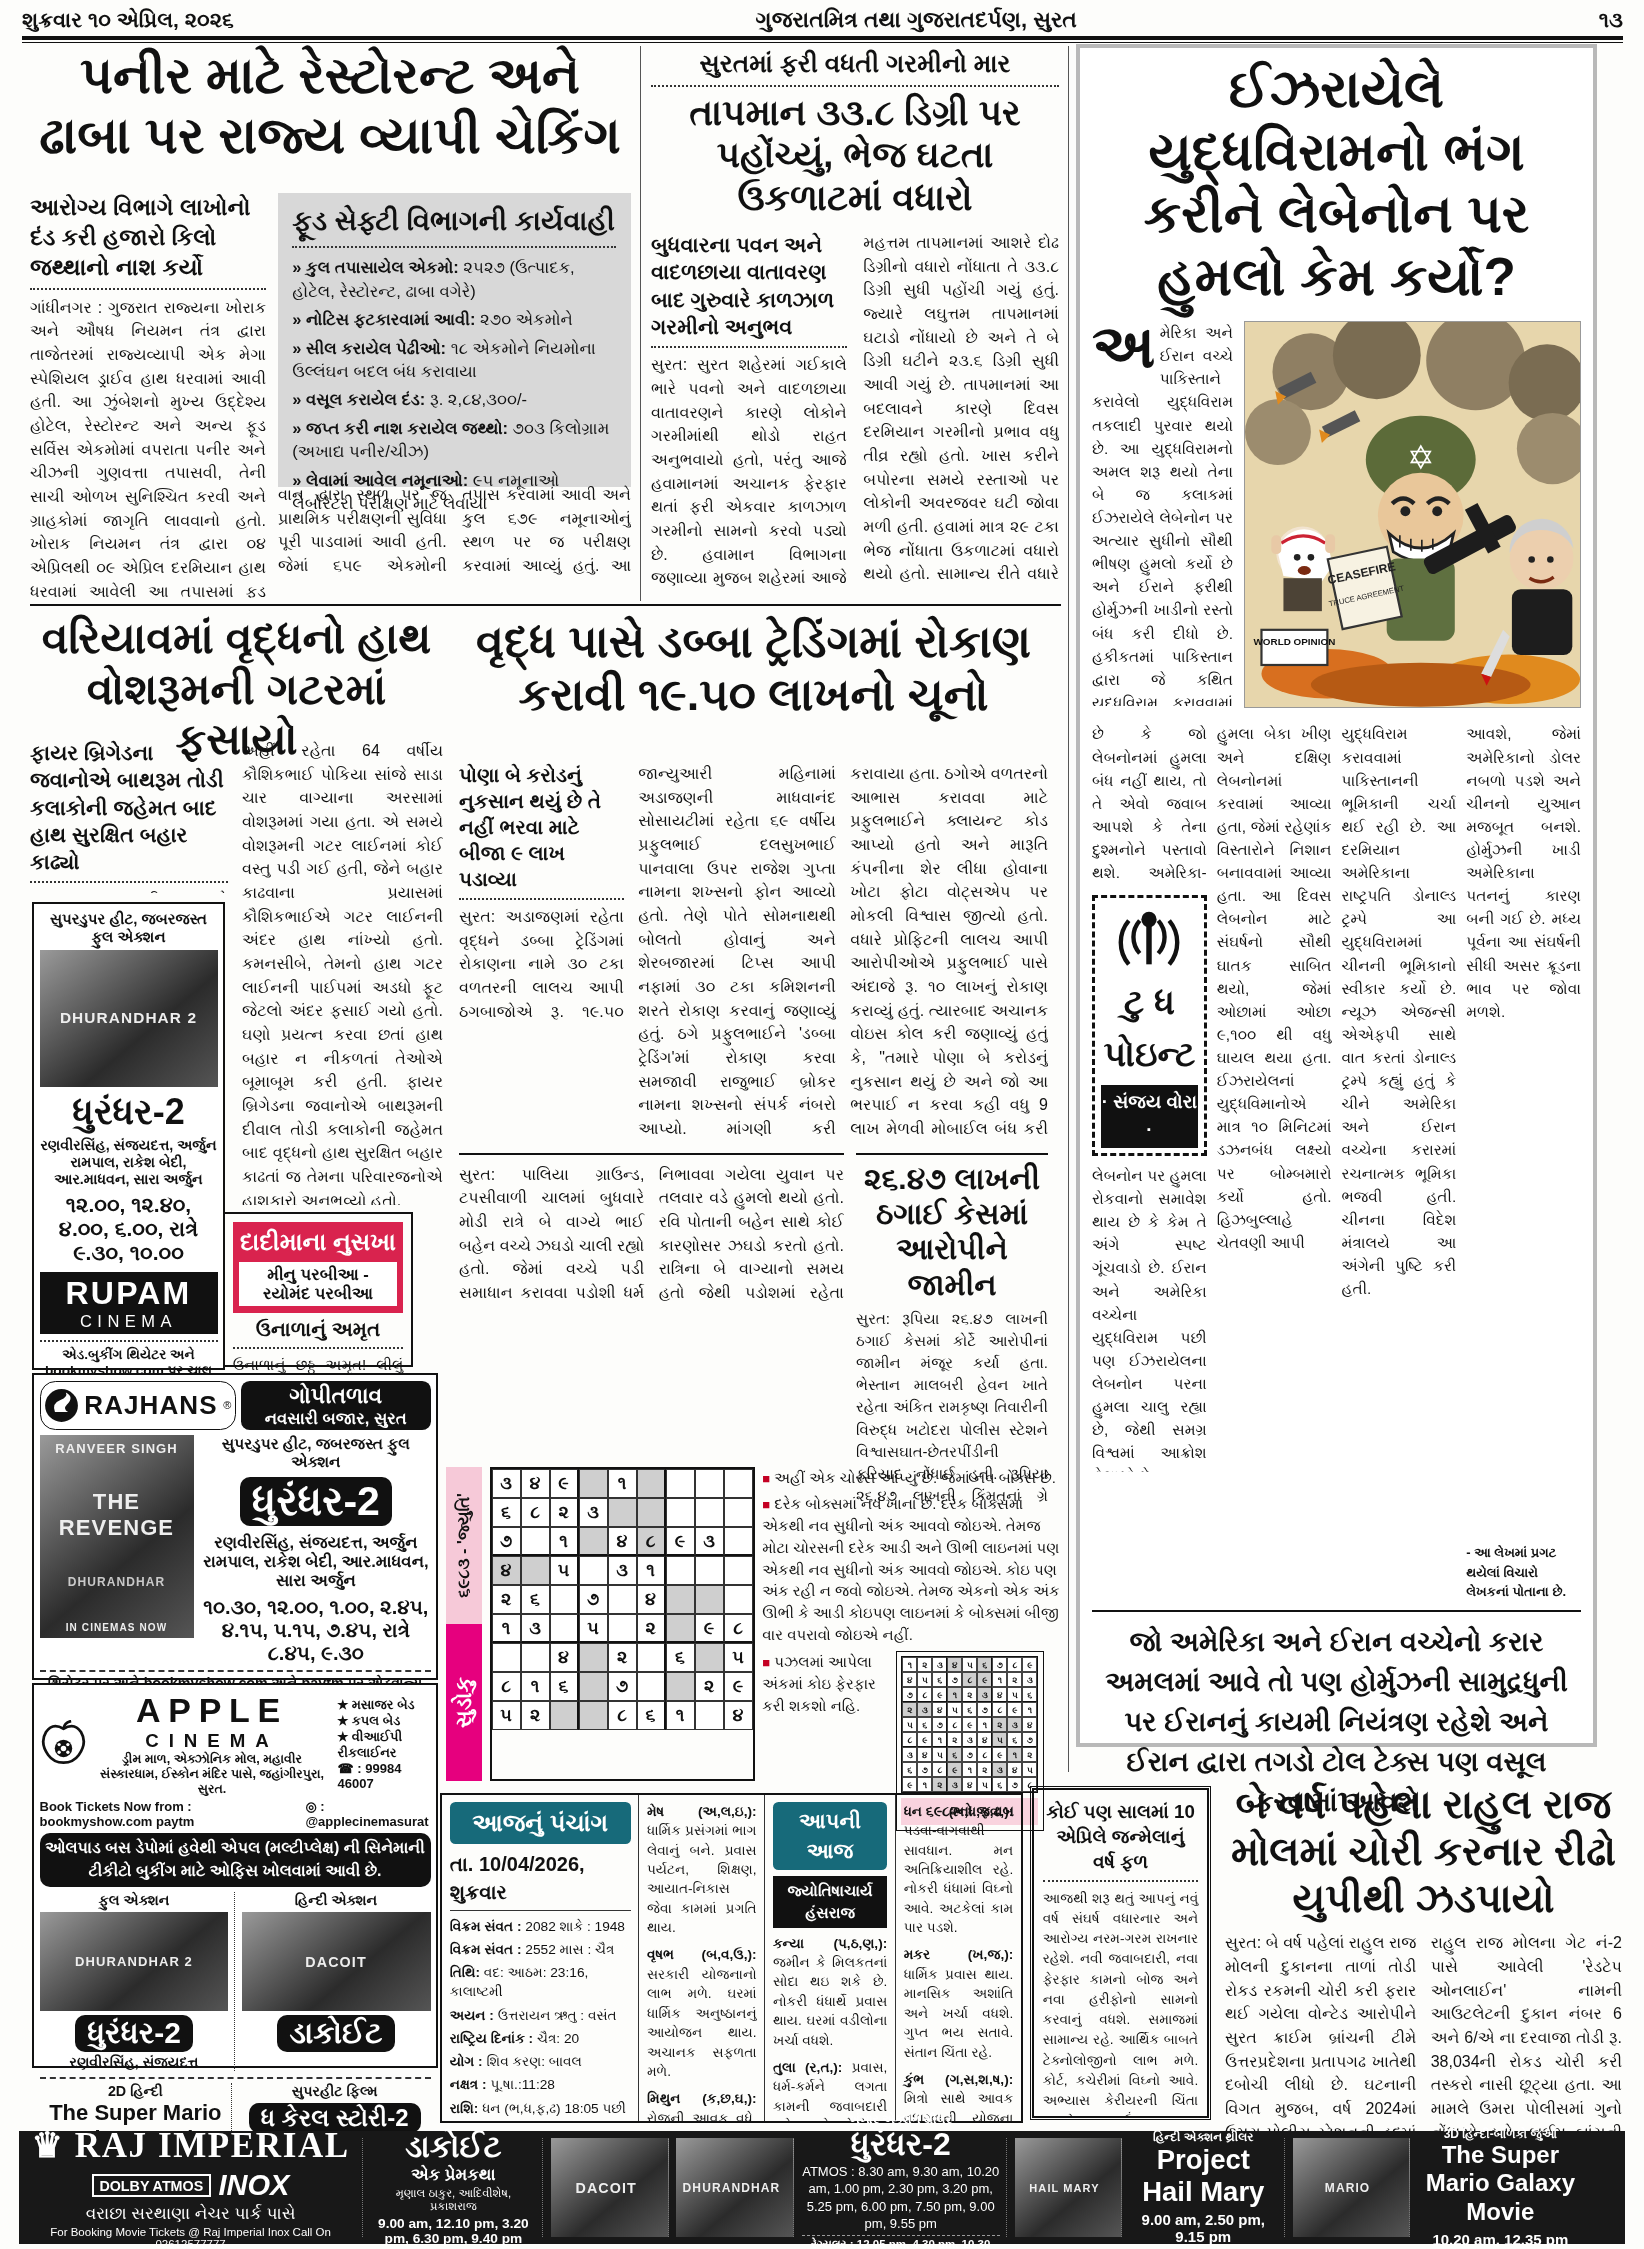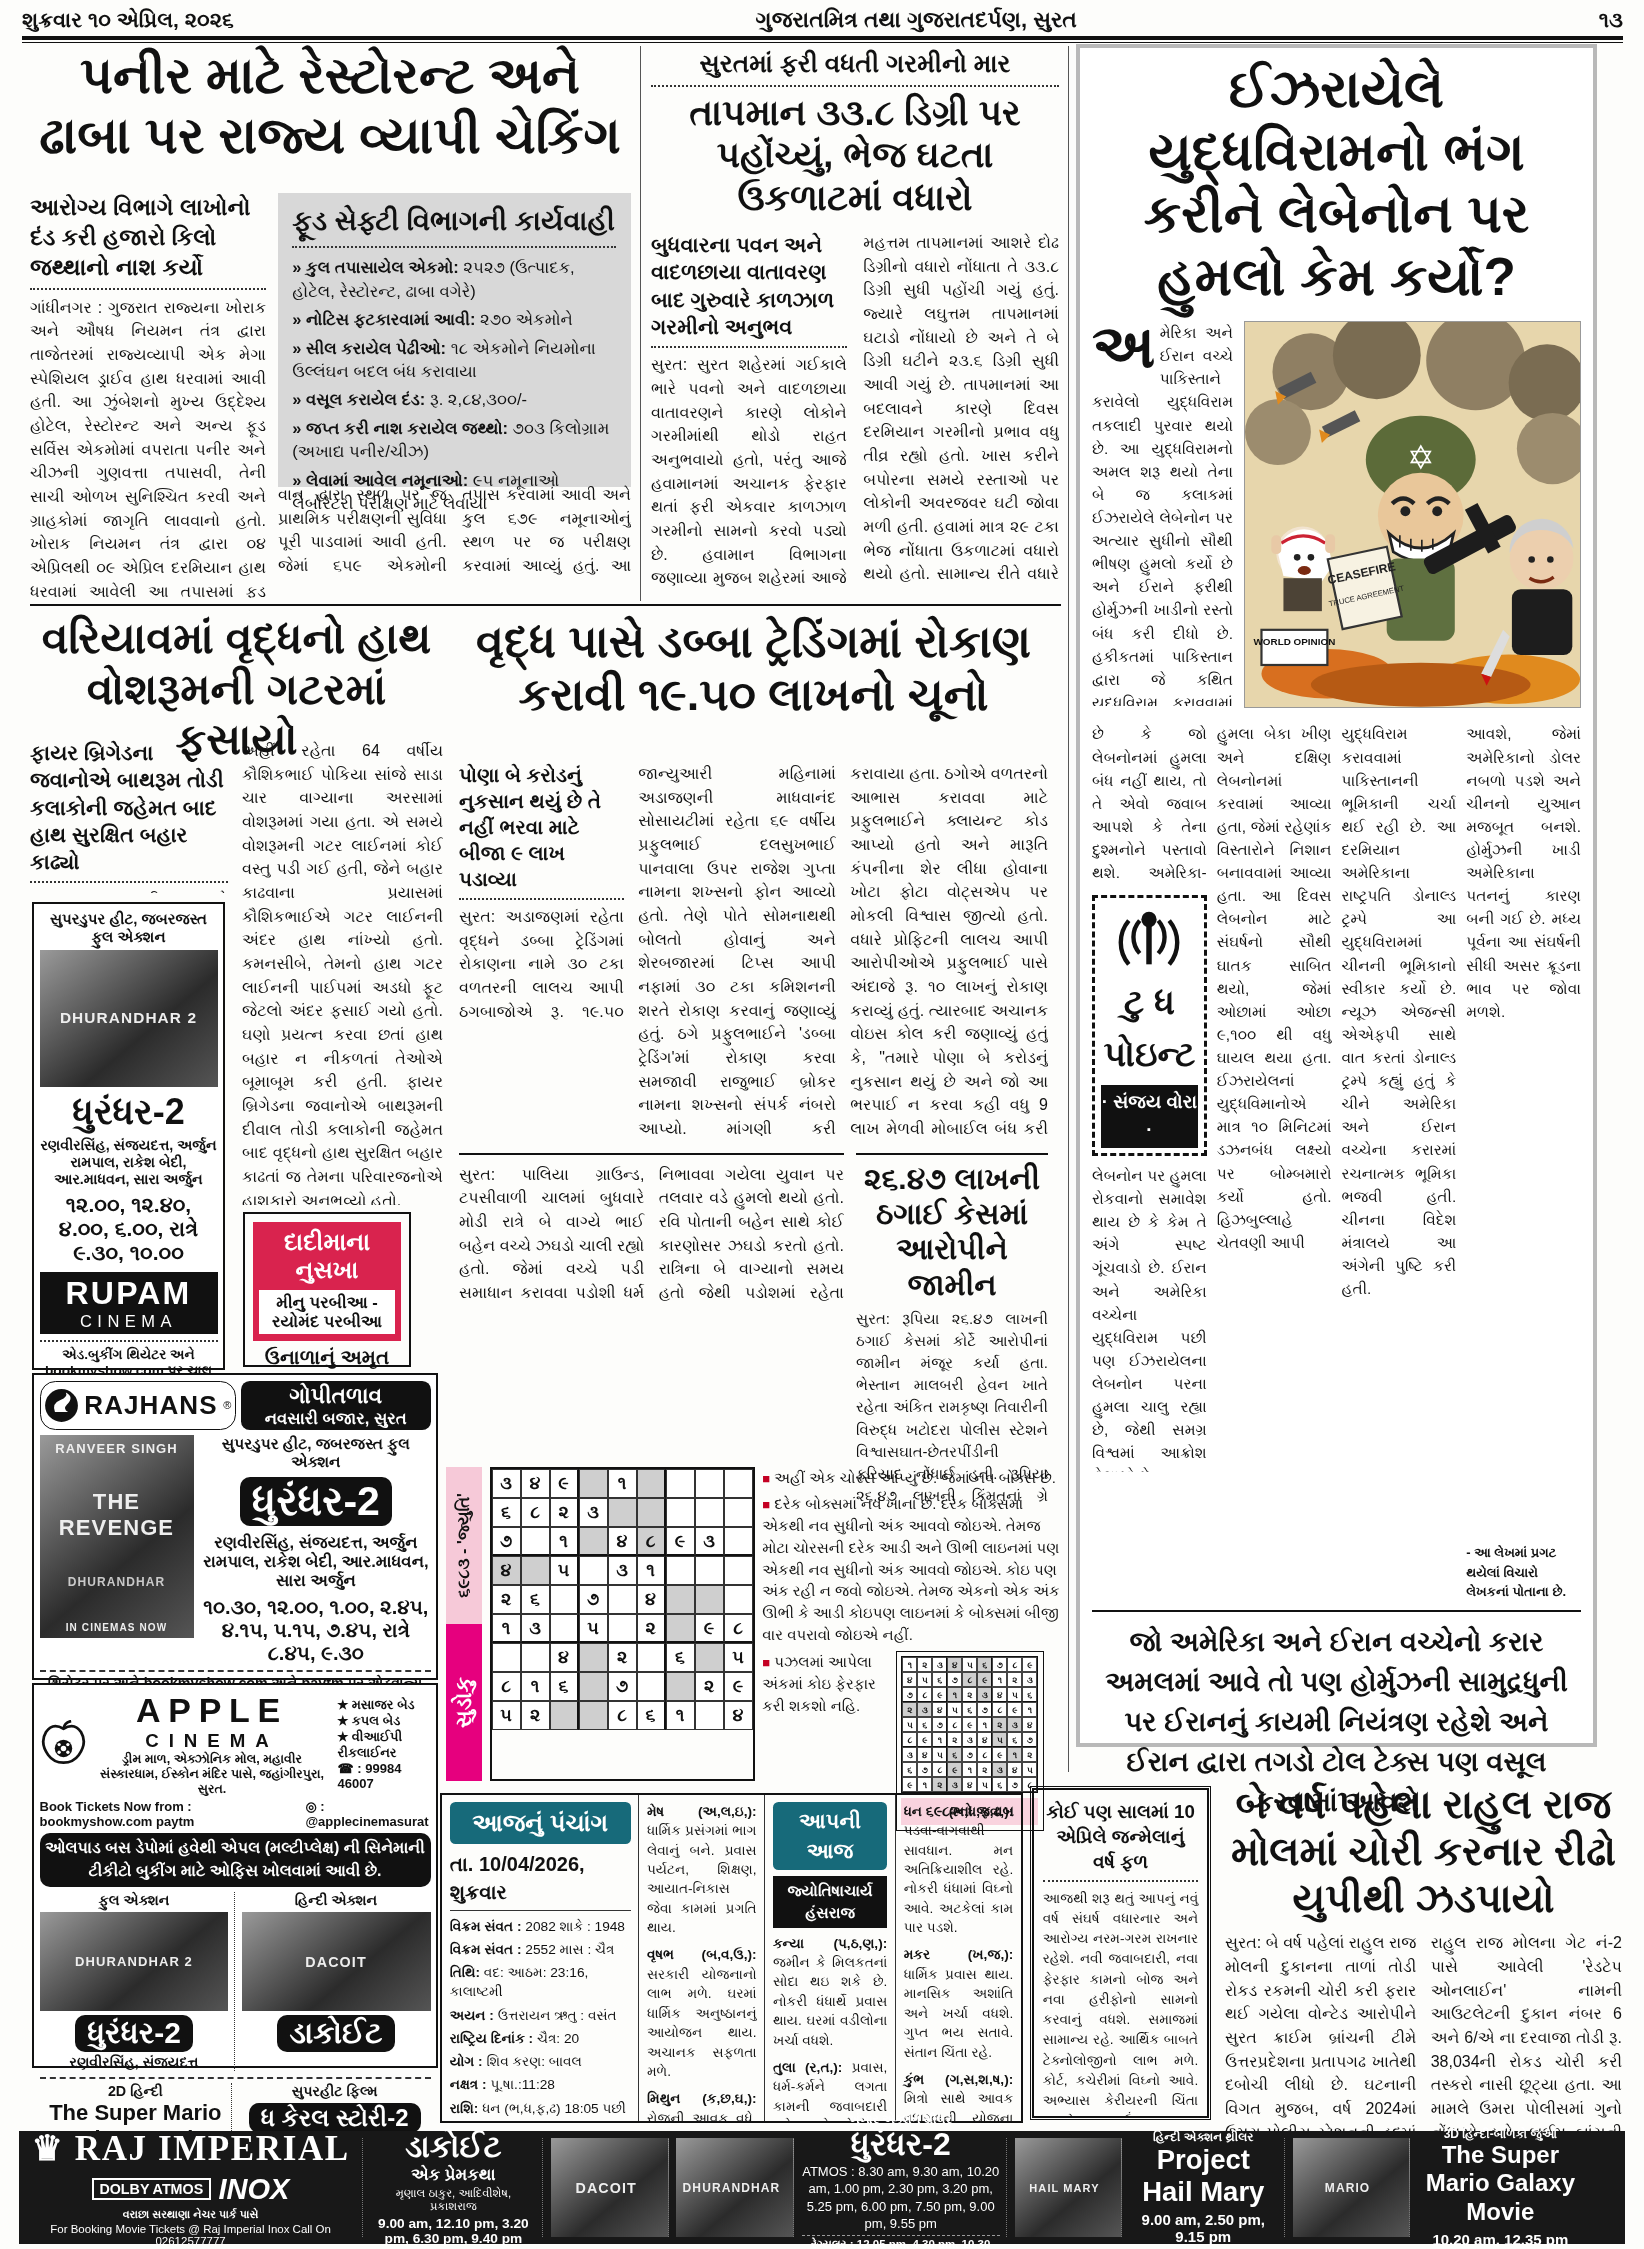--- a/index.html
+++ b/index.html
@@ -241,21 +241,21 @@
     <div style="font-size:14.3px;font-weight:bold;margin-top:3.3px;">રણવીરસિંહ, સંજયદત્ત, અર્જુન રામપાલ, રાકેશ બેદી, આર.માધવન, સારા અર્જુન</div>
     <div style="font-size:21px;font-weight:bold;margin-top:5.5px;">૧૨.૦૦, ૧૨.૪૦, ૪.૦૦, ૬.૦૦, રાત્રે ૯.૩૦, ૧૦.૦૦</div>
     <div class="whiteonblack" style="margin-top:6.6px;padding:3.3px 0;">
       <div style="font-size:32px;font-weight:bold;letter-spacing:2.2px;">RUPAM</div>
       <div style="font-size:16.5px;letter-spacing:5.5px;">CINEMA</div>
     </div>
     <div class="dotted"></div>
     <div style="font-size:13.7px;font-weight:bold;">એડ.બુકીંગ થિયેટર અને bookmyshow.com પર ચાલુ છે.</div>
   </div>
 
-  <div class="abs" id="dadima" style="left:243px;top:1212px;width:168px;height:155px;box-sizing:border-box;">
+  <div class="abs" id="dadima" style="left:223px;top:1212px;width:190px;height:155px;box-sizing:border-box;">
     <div class="red">
       <div class="t">દાદીમાના નુસખા</div>
       <div class="sub">મીનુ પરબીઆ - રયોમંદ પરબીઆ</div>
     </div>
     <div style="font-size:20px;font-weight:bold;margin-top:5.5px;">ઉનાળાનું અમૃત</div>
     <div class="dotted"></div>
     <div class="body-txt" style="font-size:15px;text-align:justify;">ઉનાળાનું છઠ્ઠુ અમૃત! લીલું લીલું તરબૂચ! તેના શરબત પીવાથી દૂર થાય, ઓછા પેશાબની ગૂંચ.</div>
   </div>
 
   <div class="abs adbox" style="left:32px;top:1373px;width:406px;height:307px;box-sizing:border-box;padding:5.5px;">
@@ -610,21 +610,21 @@
     </div>
   </div>
 
   <div class="abs" id="bb" style="left:19px;top:2131px;width:1606px;height:113px;">
     <div class="bb-seg" style="width:330px;">
       <div style="font-size:35px;font-weight:bold;font-family:'Liberation Serif',serif;letter-spacing:1.6px;"><span>♛</span> <span>RAJ IMPERIAL</span></div>
       <div style="display:flex;gap:7.7px;justify-content:center;align-items:center;margin-top:3.3px;">
         <span class="wbox" style="font-size:14.3px;">DOLBY ATMOS</span>
         <span style="font-size:29px;font-weight:bold;font-style:italic;">INOX</span>
       </div>
-      <div style="font-size:11px;font-weight:bold;margin-top:2px;">વરાછા સરથાણા નેચર પાર્ક પાસે</div>
+      <div style="font-size:17px;font-weight:normal;margin-top:2px;">વરાછા સરથાણા નેચર પાર્ક પાસે</div>
       <div style="font-size:11.5px;margin-top:2.2px;">For Booking Movie Tickets @ Raj Imperial Inox Call On 02612577777</div>
     </div>
     <div class="bb-seg" style="width:165px;">
       <div style="font-size:31px;font-weight:bold;">ડાકોઈટ</div>
       <div style="font-size:16.5px;font-weight:bold;">એક પ્રેમકથા</div>
       <div style="font-size:11.5px;margin-top:3.3px;">મૃણાલ ઠાકુર, આદિવીશેષ, પ્રકાશરાજ</div>
       <div style="font-size:13.7px;font-weight:bold;margin-top:3.3px;">9.00 am, 12.10 pm, 3.20 pm, 6.30 pm, 9.40 pm</div>
     </div>
     <div class="bb-seg poster" style="width:110px;">
         <span class="pt" style="font-size:14.3px;margin:auto;">DACOIT</span>

